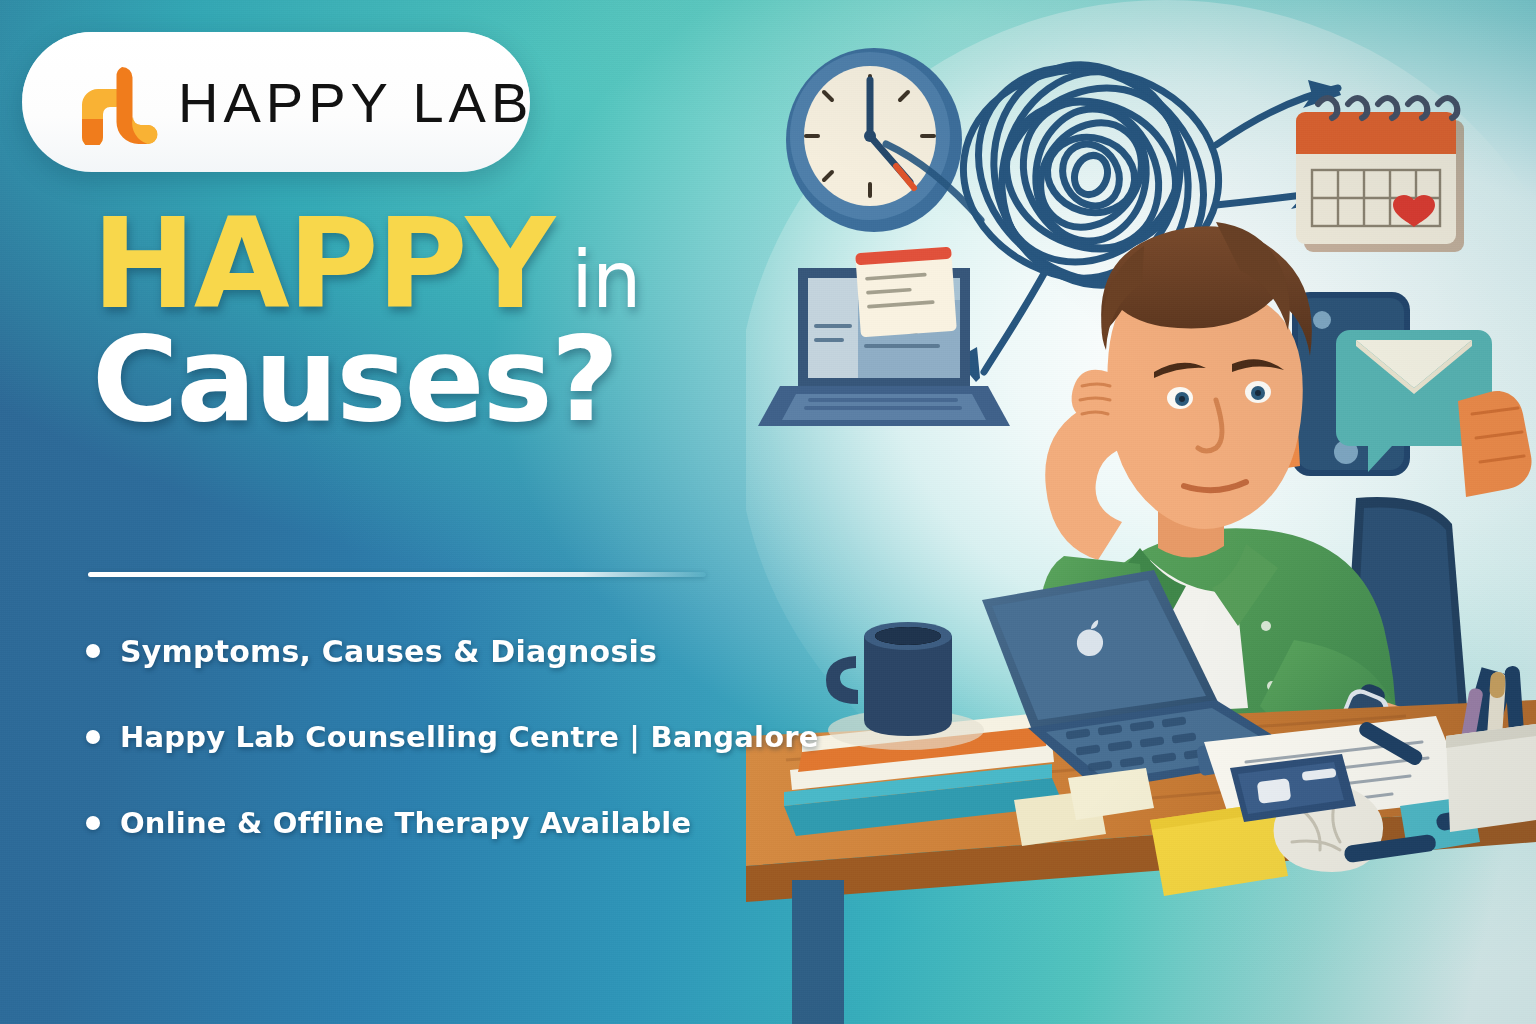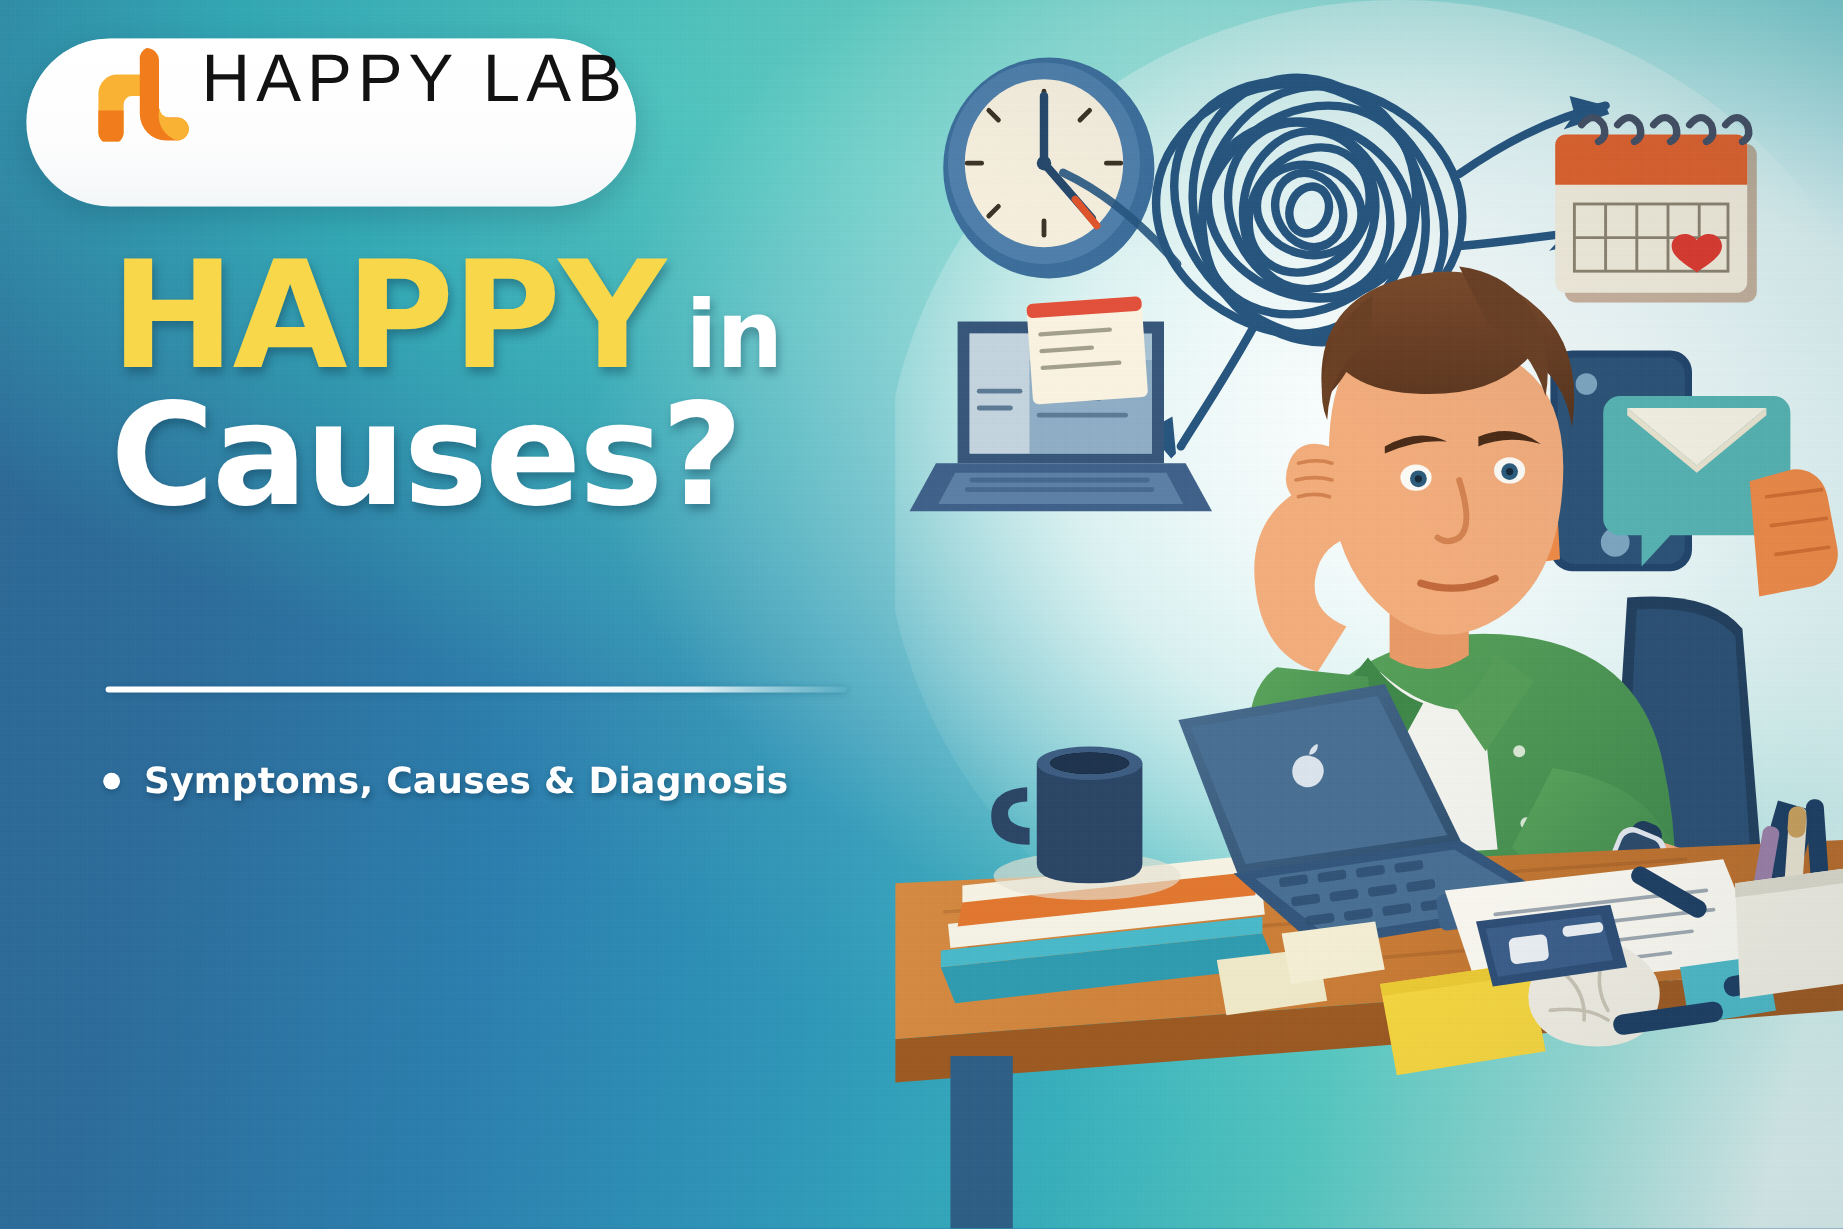--- a/index.html
+++ b/index.html
@@ -22,21 +22,21 @@
       repeating-linear-gradient(0deg, rgba(255,255,255,.06) 0 1px, rgba(0,0,0,.05) 1px 2px),
       repeating-linear-gradient(90deg, rgba(255,255,255,.05) 0 1px, rgba(0,0,0,.04) 1px 2px);
   }
   #vign{position:absolute;inset:0;pointer-events:none;
     background:radial-gradient(150% 120% at 18% 55%, rgba(0,0,0,0) 40%, rgba(10,45,75,.22) 100%);}
 
   
   .logo-badge{
     position:absolute;left:22px;top:32px;width:508px;height:140px;
     background:linear-gradient(180deg,#ffffff 0%,#fdfdfd 60%,#f3f6f8 100%);
-    border-radius:70px;display:flex;align-items:flex-start;gap:6px;
+    border-radius:70px;display:flex;align-items:center;gap:16px;
     padding-left:48px;box-sizing:border-box;
     box-shadow:0 8px 26px rgba(8,40,70,.22), 0 2px 0 rgba(255,255,255,.8) inset;
   }
   .logo-mark{width:92px;height:86px;flex:none;position:relative;}
   .logo-text{
     font-family:"Liberation Sans", sans-serif;
     font-size:56px;letter-spacing:5px;color:#121212;font-weight:400;white-space:nowrap;
   }
 
   
@@ -48,21 +48,21 @@
   }
   .h-l2{
     display:flex;align-items:baseline;gap:18px;margin-top:6px;
     text-shadow:2px 5px 8px rgba(6,36,62,.35);
   }
   .h-adhd{
     font-family:"DejaVu Sans", sans-serif;font-weight:700;font-size:124px;
     line-height:1;color:#F8D74B;letter-spacing:-2px;
   }
   .h-in{
-    font-family:"DejaVu Sans", sans-serif;font-weight:700;font-size:78px;
+    font-family:"DejaVu Sans", sans-serif;font-weight:400;font-size:78px;
     line-height:1;color:#ffffff;letter-spacing:-1px;
   }
   .h-l3{
     font-family:"DejaVu Sans", sans-serif;font-weight:700;font-size:118px;
     line-height:1;color:#ffffff;letter-spacing:-2px;margin-top:-6px;
     text-shadow:2px 5px 8px rgba(6,36,62,.35);
   }
   .divider{
     position:absolute;left:88px;top:572px;width:618px;height:5px;border-radius:3px;
     background:linear-gradient(90deg,#ffffff 0%,#ffffff 62%,rgba(255,255,255,.85) 80%,rgba(255,255,255,0) 100%);
@@ -451,15 +451,23 @@
     <div class="h-l3">Causes?</div>
   </div>
 
   <div class="divider"></div>
 
   <div class="bullets">
     <div class="bullet-row b1">
       <span class="dot"></span>
       <span class="bullet-txt">Symptoms, Causes &amp; Diagnosis</span>
     </div>
+    <div class="bullet-row b2">
+      <span class="dot"></span>
+      <span class="bullet-txt">Happy Lab Counselling Centre | Bangalore</span>
+    </div>
+    <div class="bullet-row b3">
+      <span class="dot"></span>
+      <span class="bullet-txt">Online &amp; Offline Therapy Available</span>
+    </div>
   </div>
 
 </div>
 
 </body></html>

